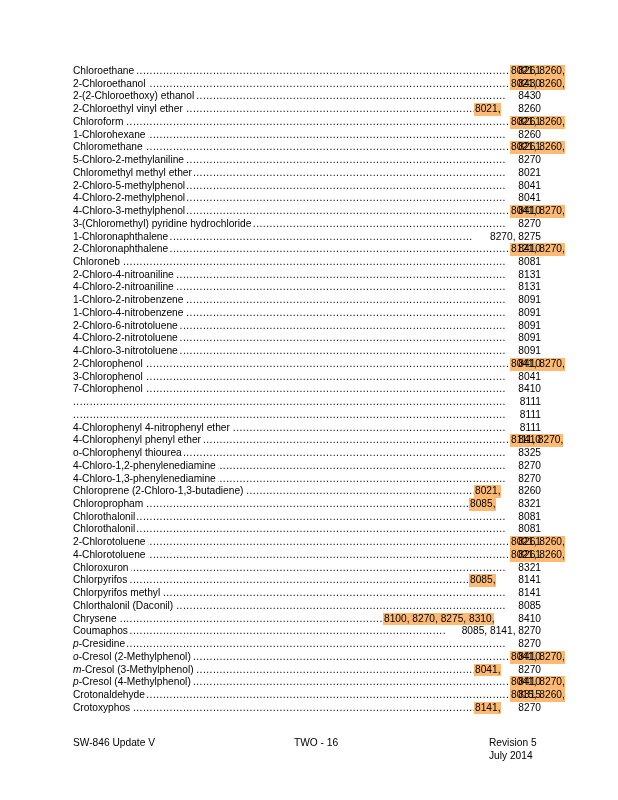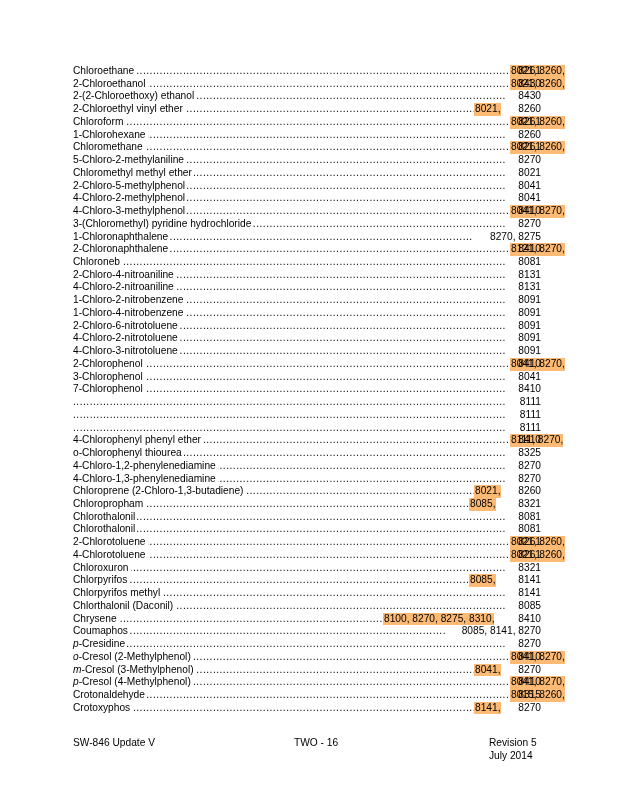--- a/index.html
+++ b/index.html
@@ -161,20 +161,21 @@
     <div class="row">
       <span class="dots" style="width: 432px;">........................................................................................................................................................................................................</span>
       <span class="last">8111</span>
     </div>
     <div class="row">
       <span class="dots" style="width: 432px;">........................................................................................................................................................................................................</span>
       <span class="last">8111</span>
     </div>
     <div class="row">
       <span class="dots" style="width: 432px;">........................................................................................................................................................................................................</span>
+      <span class="name"><span>4-Chlorophenyl 4-nitrophenyl ether</span></span>
       <span class="last">8111</span>
     </div>
     <div class="row">
       <span class="dots" style="width: 437px;">........................................................................................................................................................................................................</span>
       <span class="name"><span>4-Chlorophenyl phenyl  ether</span></span>
       <span class="mid" style="left: 437px;">8111, 8270,</span>
       <span class="last">8410</span>
     </div>
     <div class="row">
       <span class="dots" style="width: 432px;">........................................................................................................................................................................................................</span>

